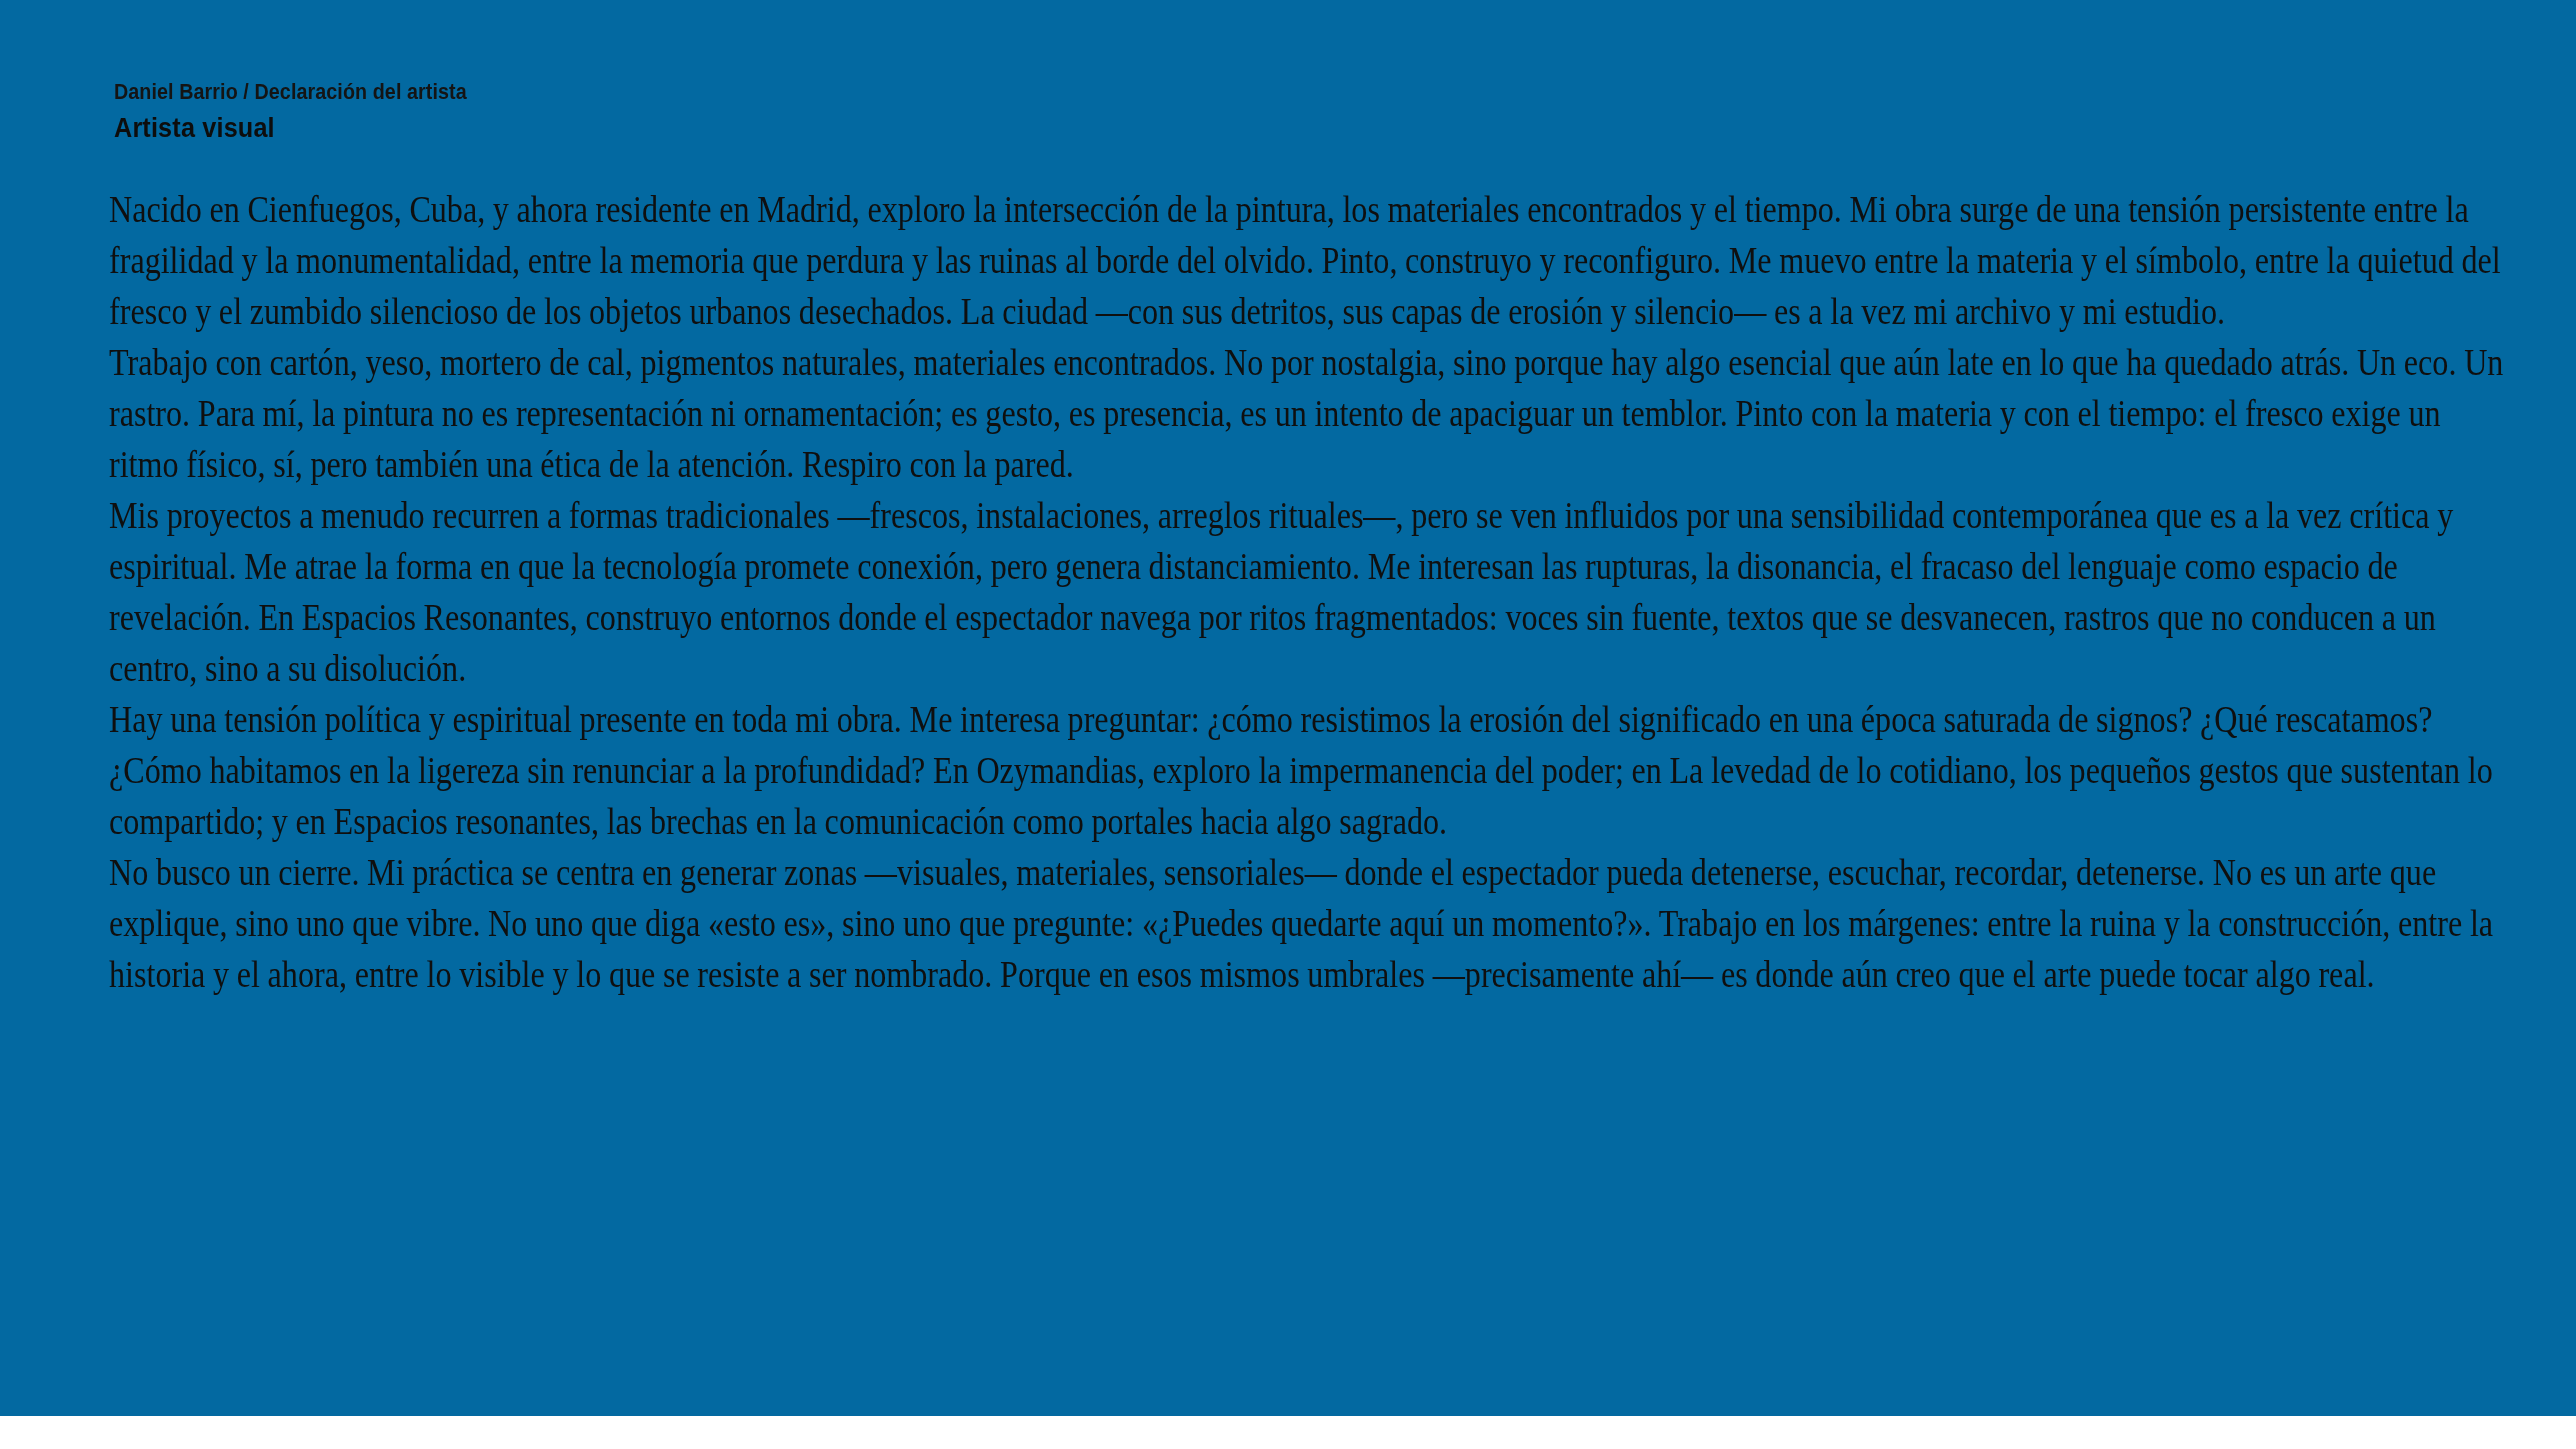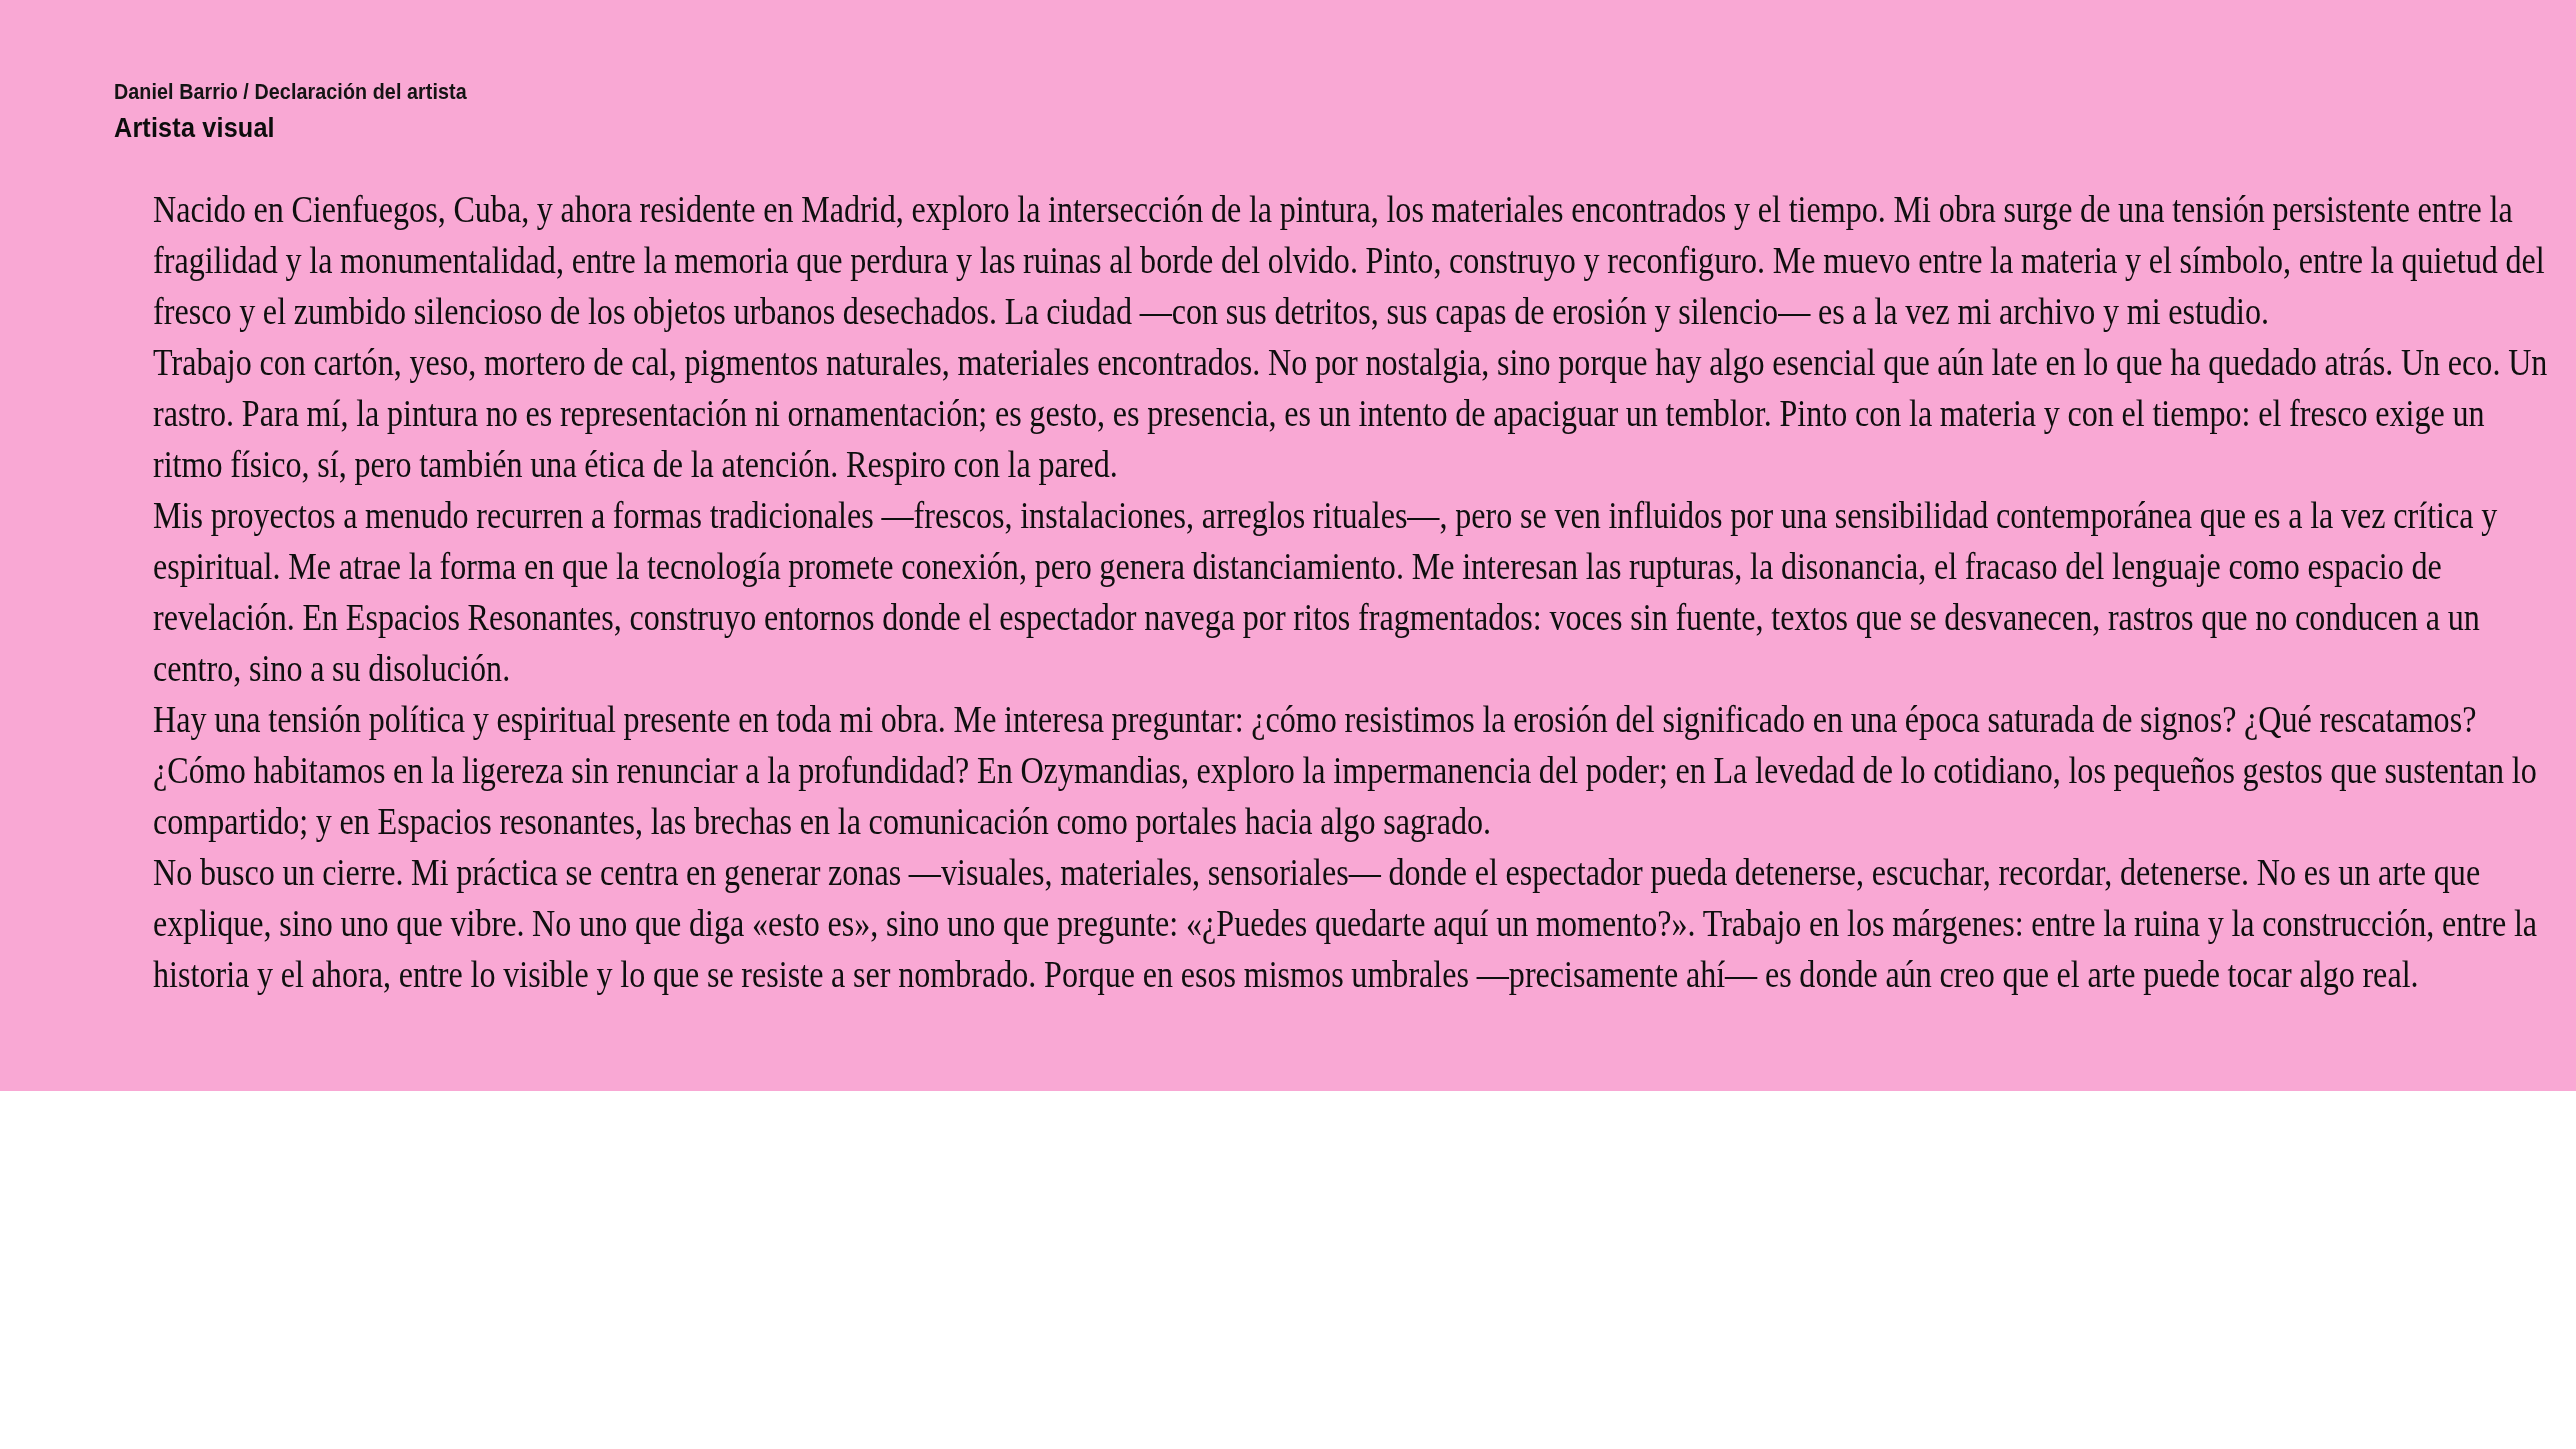--- a/index.html
+++ b/index.html
@@ -14,22 +14,22 @@
     height: 1449px;
     overflow: hidden;
     font-family: "Liberation Serif", "DejaVu Serif", serif;
     color: #111111;
     -webkit-font-smoothing: antialiased;
   }
 
   .page {
     position: relative;
     width: 2576px;
-    height: 1091px;
-    background: #f9a8d4;
+    height: 1416px;
+    background: #0369a1;
     box-sizing: border-box;
   }
 
   
   .masthead {
     position: absolute;
     left: 114px;
     top: 77px;
     width: 2361px;
   }
@@ -58,21 +58,20 @@
     white-space: nowrap;
     margin-top: 3.6px;
   }
 
   
   .statement-body {
     position: absolute;
     left: 109px;
     top: 184px;
     width: 2399px;
-    margin-left: 44px;
   }
 
   .statement-body p {
     margin: 0;
     font-family: "Liberation Serif", "DejaVu Serif", serif;
     font-size: 38px;
     line-height: 51px;
     color: #0f0f0f;
     text-align: left;
     transform: scaleX(0.845);

